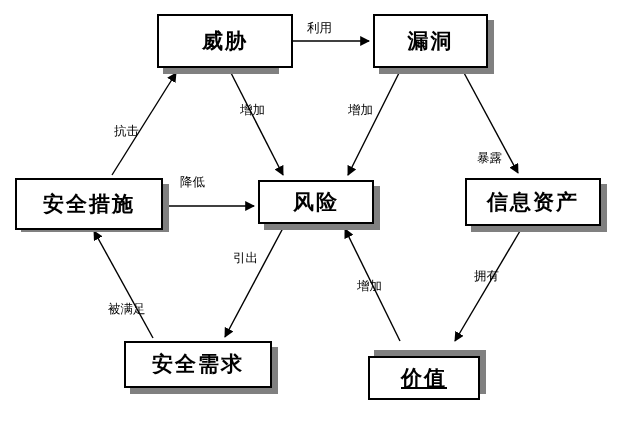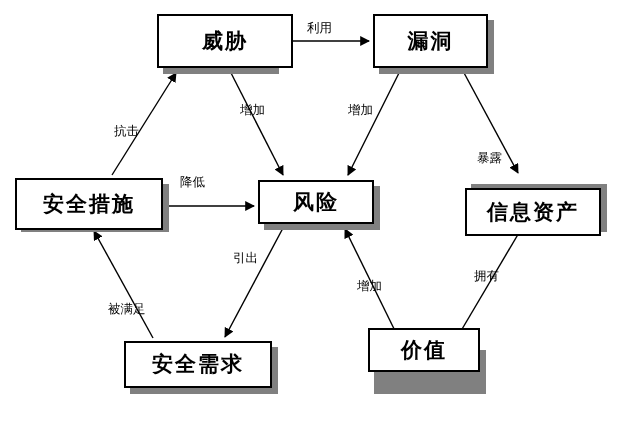--- a/index.html
+++ b/index.html
@@ -106,27 +106,27 @@
   </div>
   <div class="node" style="left: 373px; top: 14px; width: 115px; height: 54px;">
     <span class="node-label">漏洞</span>
   </div>
   <div class="node" style="left: 15px; top: 178px; width: 148px; height: 52px;">
     <span class="node-label">安全措施</span>
   </div>
   <div class="node" style="left: 258px; top: 180px; width: 116px; height: 44px;">
     <span class="node-label">风险</span>
   </div>
-  <div class="node" style="left: 465px; top: 188px; width: 136px; height: 48px;">
+  <div class="node" style="left: 465px; top: 178px; width: 136px; height: 48px;">
     <span class="node-label">信息资产</span>
   </div>
   <div class="node" style="left: 124px; top: 341px; width: 148px; height: 47px;">
     <span class="node-label">安全需求</span>
   </div>
-  <div class="node" style="left: 368px; top: 328px; width: 112px; height: 44px;">
+  <div class="node" style="left: 368px; top: 356px; width: 112px; height: 44px; text-decoration: underline;">
     <span class="node-label">价值</span>
   </div>
 
   <div class="edge-label" style="left: 307px; top: 22px;">利用</div>
   <div class="edge-label" style="left: 114px; top: 113px; margin-top: 12px;">抗击</div>
   <div class="edge-label" style="left: 240px; top: 104px;">增加</div>
   <div class="edge-label" style="left: 348px; top: 104px;">增加</div>
   <div class="edge-label" style="left: 477px; top: 104px; margin-top: 48px;">暴露</div>
   <div class="edge-label" style="left: 180px; top: 176px;">降低</div>
   <div class="edge-label" style="left: 108px; top: 280px; margin-top: 23px;">被满足</div>

